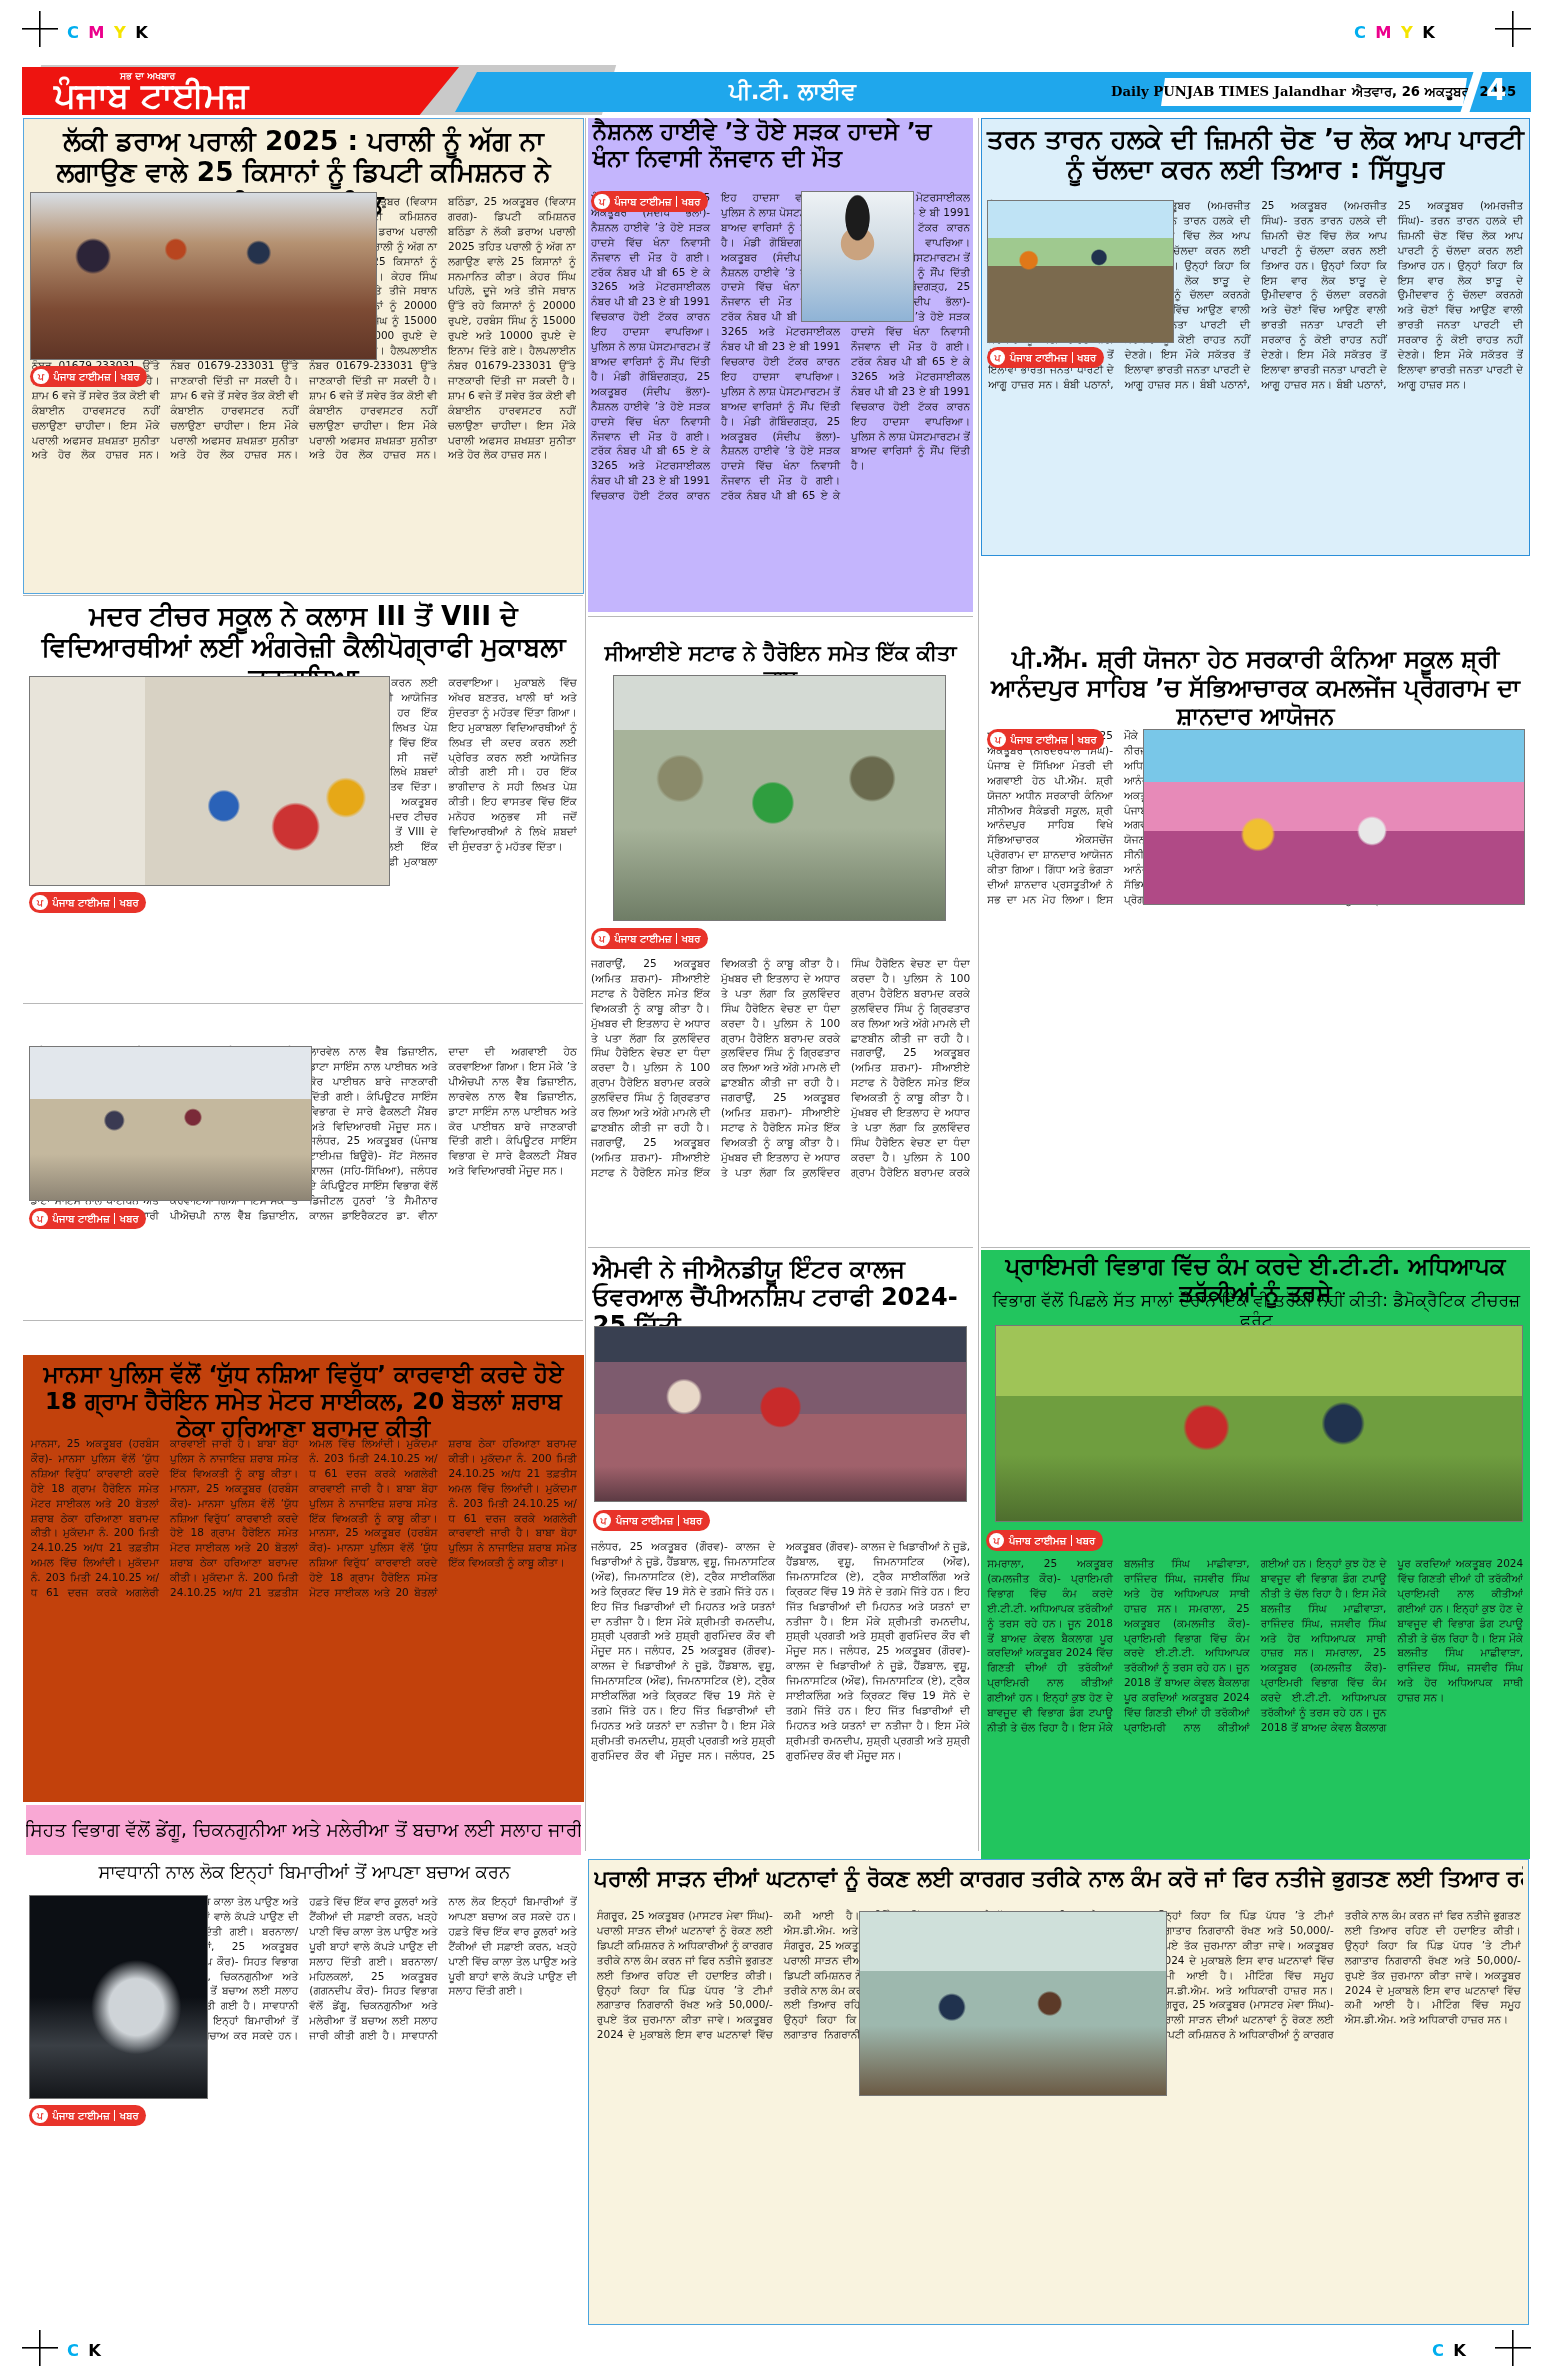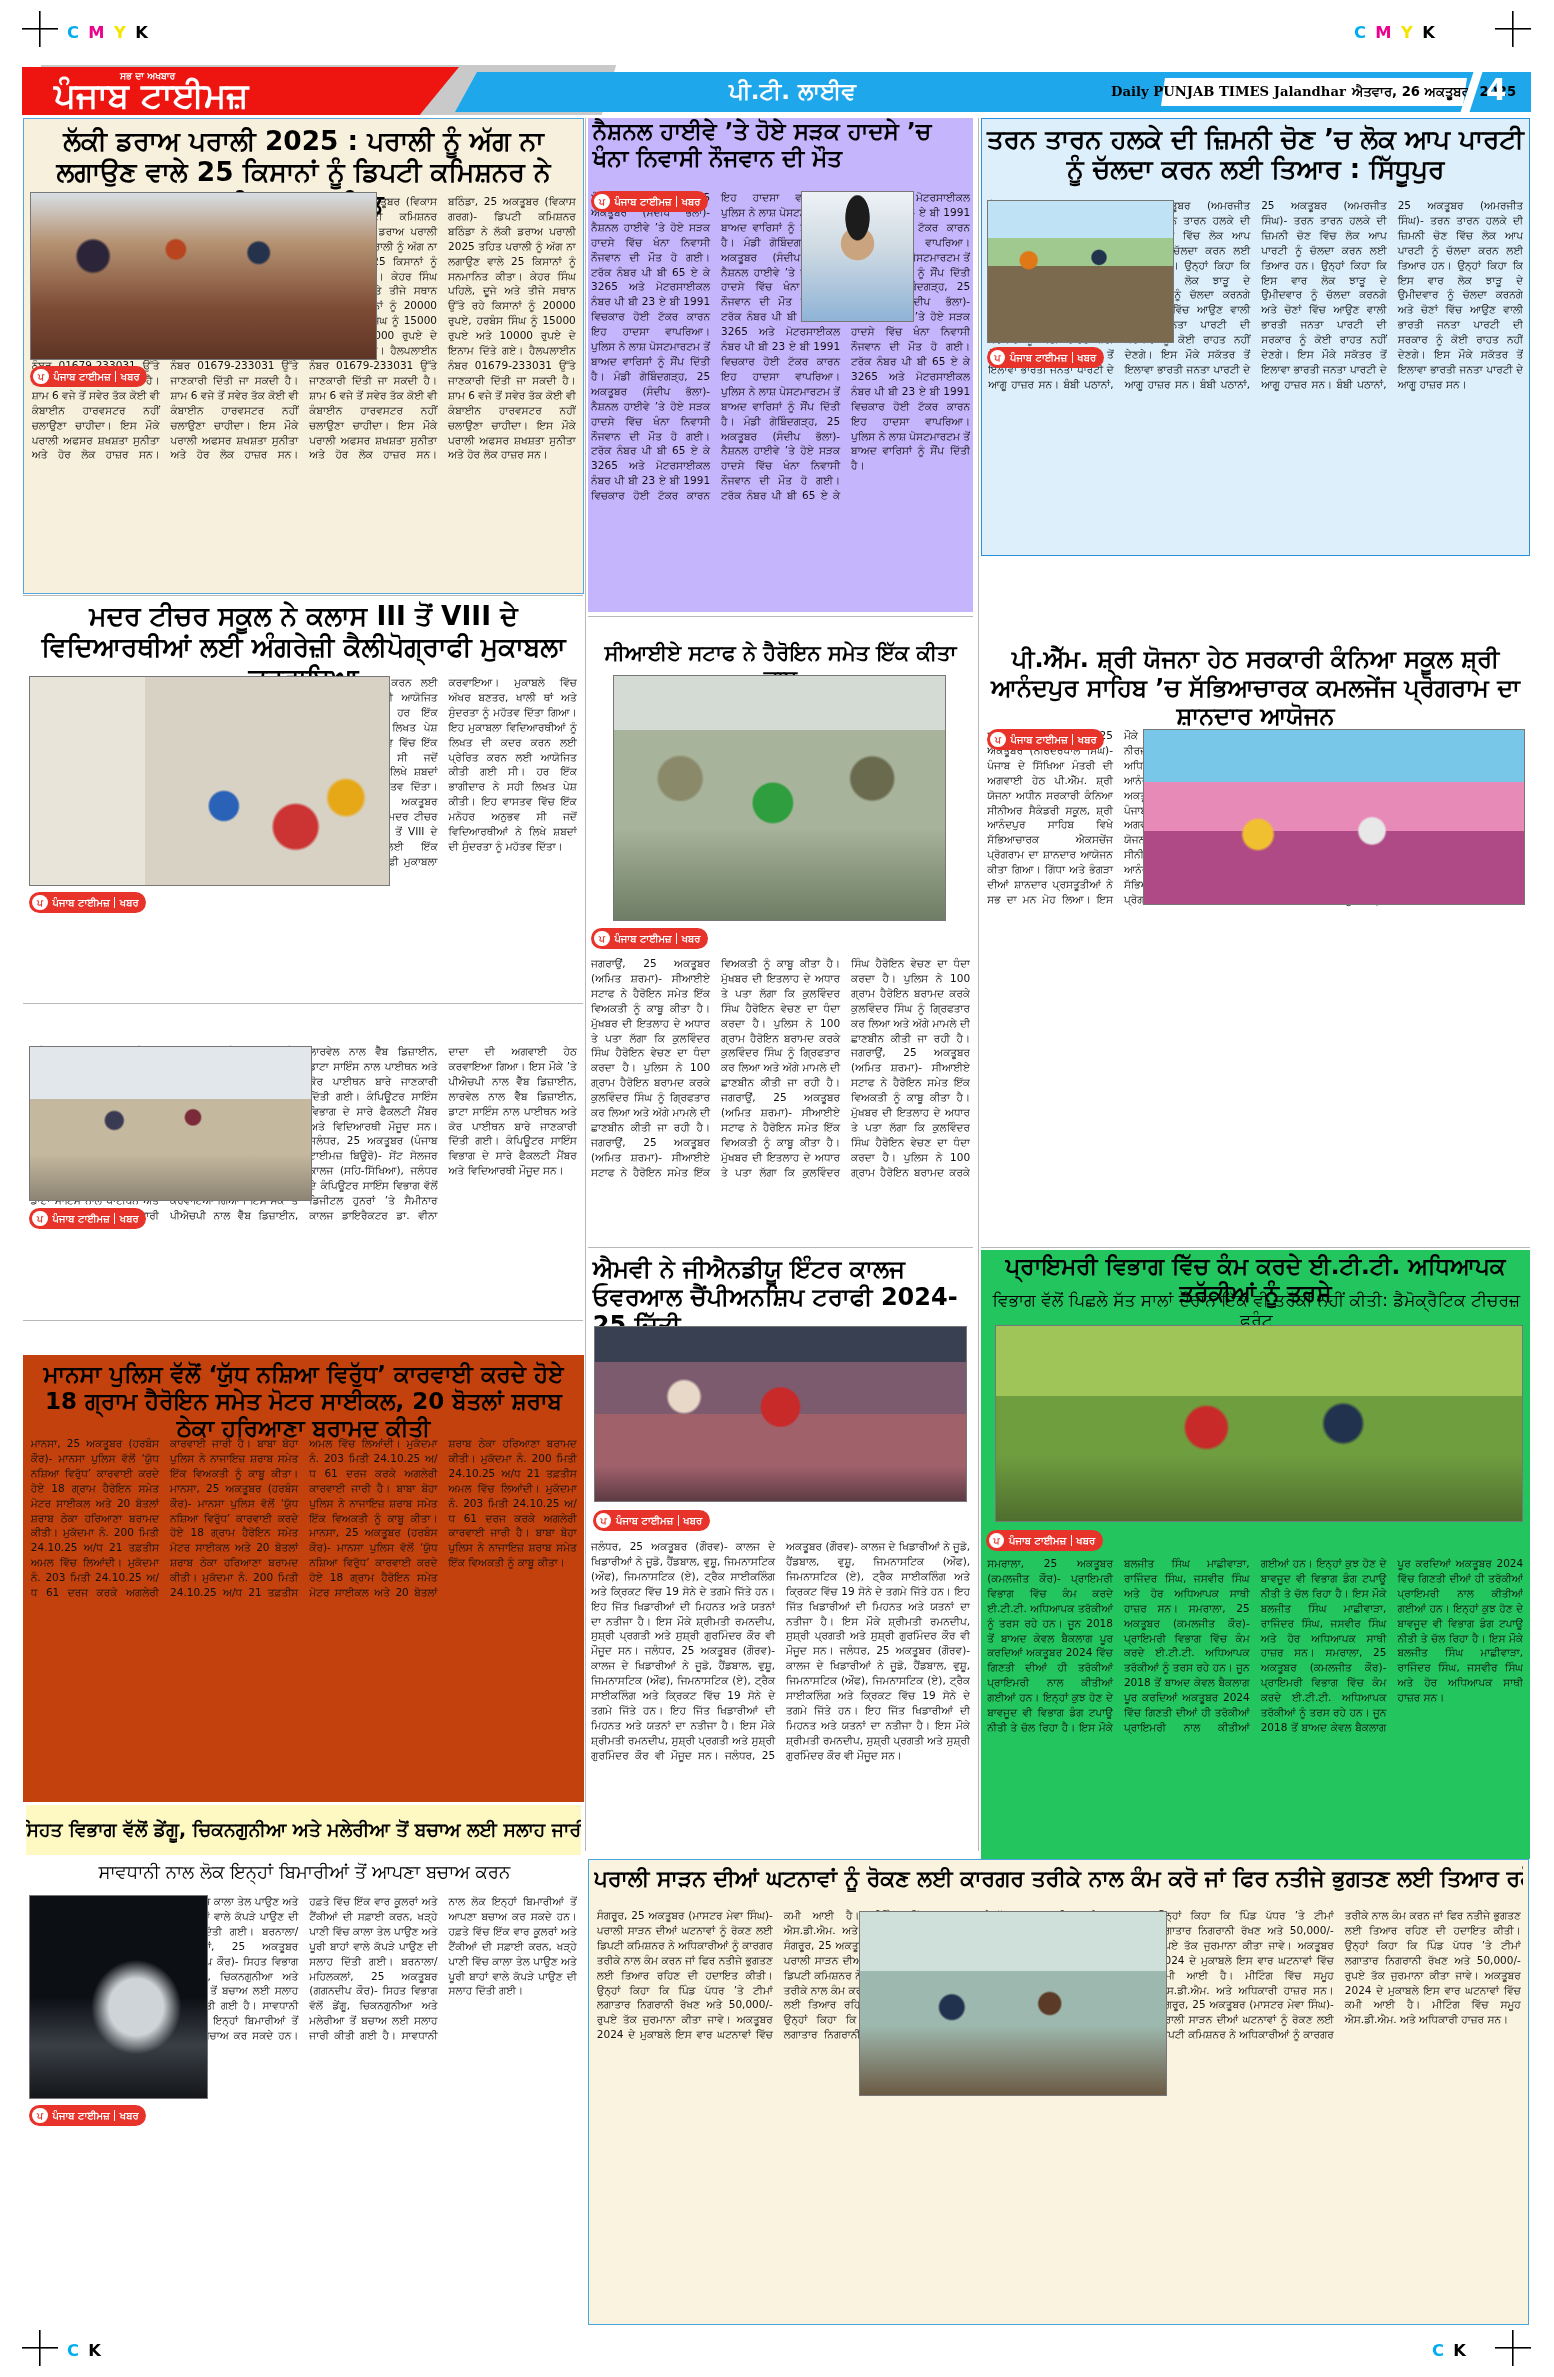--- a/index.html
+++ b/index.html
@@ -76,21 +76,21 @@
     radial-gradient(circle at 40% 52%,#c82a2a 0 6%,transparent 7%),
     radial-gradient(circle at 66% 50%,#20324e 0 5%,transparent 6%),
     linear-gradient(180deg,#9fc457 0 36%,#6f9e3f 36% 66%,#4e6e2e 100%)}
   .ph-a11{background:
     radial-gradient(ellipse at 60% 55%,#cfd4d8 0 18%,transparent 30%),
     linear-gradient(180deg,#0c0f14 0 50%,#3a3f45 74%,#14161a 100%)}
   .ph-a12{background:
     radial-gradient(circle at 30% 52%,#20324e 0 5%,transparent 6%),
     radial-gradient(circle at 62% 50%,#5c3a28 0 5%,transparent 6%),
     linear-gradient(180deg,#cfe0da 0 32%,#9db8ae 32% 62%,#6b5a44 100%)}
-  .greenband{position:absolute;background:#fef9c3;display:flex;align-items:center;justify-content:center;font-weight:bold;color:#000;white-space:nowrap;overflow:hidden}
+  .greenband{position:absolute;background:#f9a8d4;display:flex;align-items:center;justify-content:center;font-weight:normal;color:#000;white-space:nowrap;overflow:hidden}
 </style>
 </head>
 <body>
 
 <div id="page">
 
   <div class="cross" style="left:22px;top:11px"></div>
   <div class="abs cmyk" style="left:67px;top:23px">
     <span class="c-c">C</span><span class="c-m">M</span><span class="c-y">Y</span><span class="c-k">K</span>
   </div>

